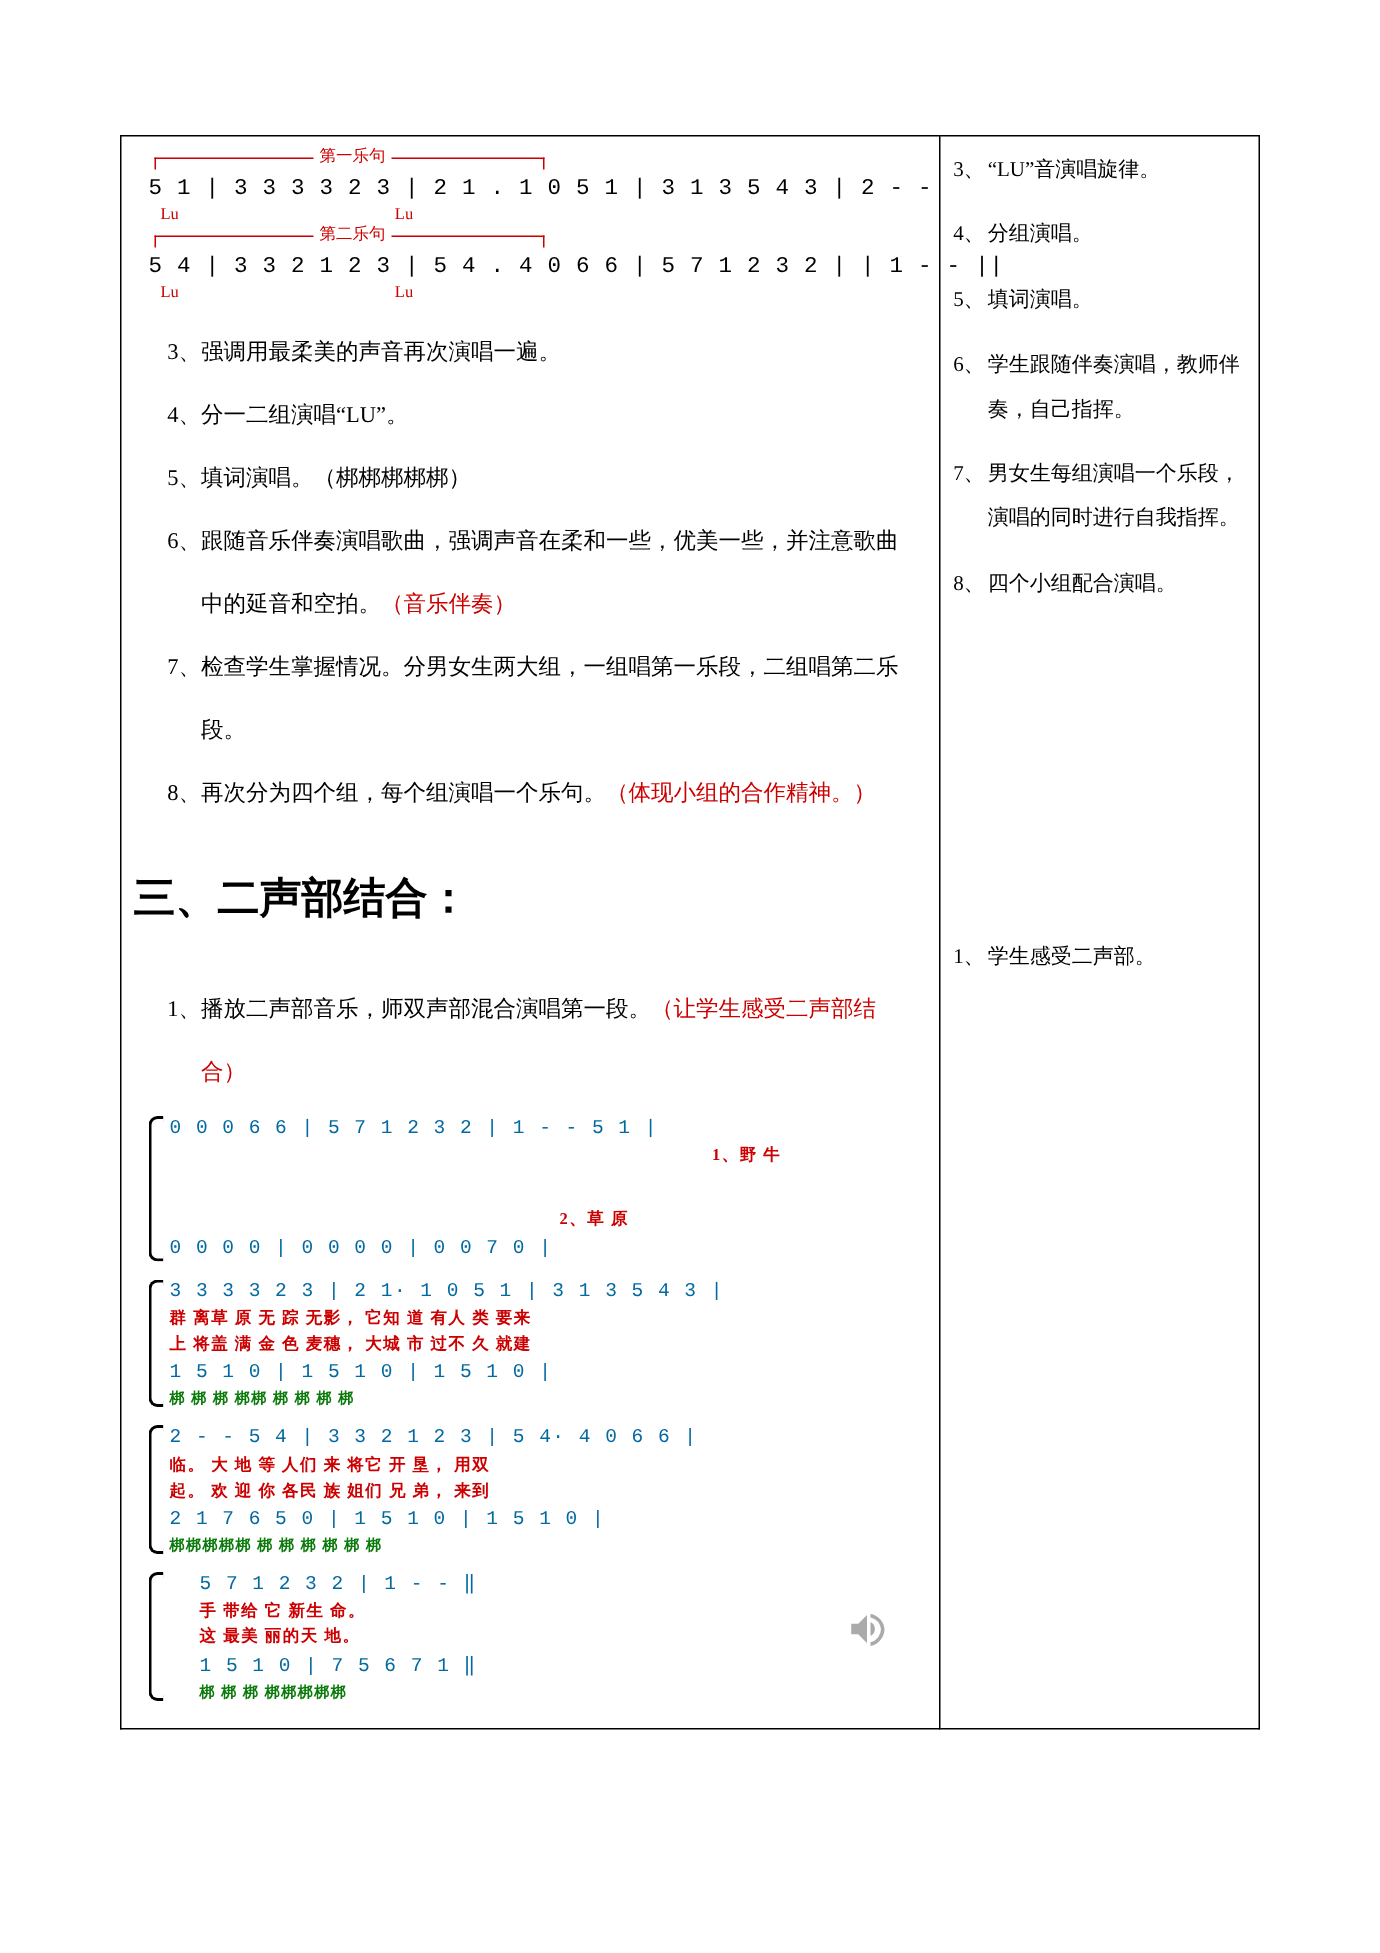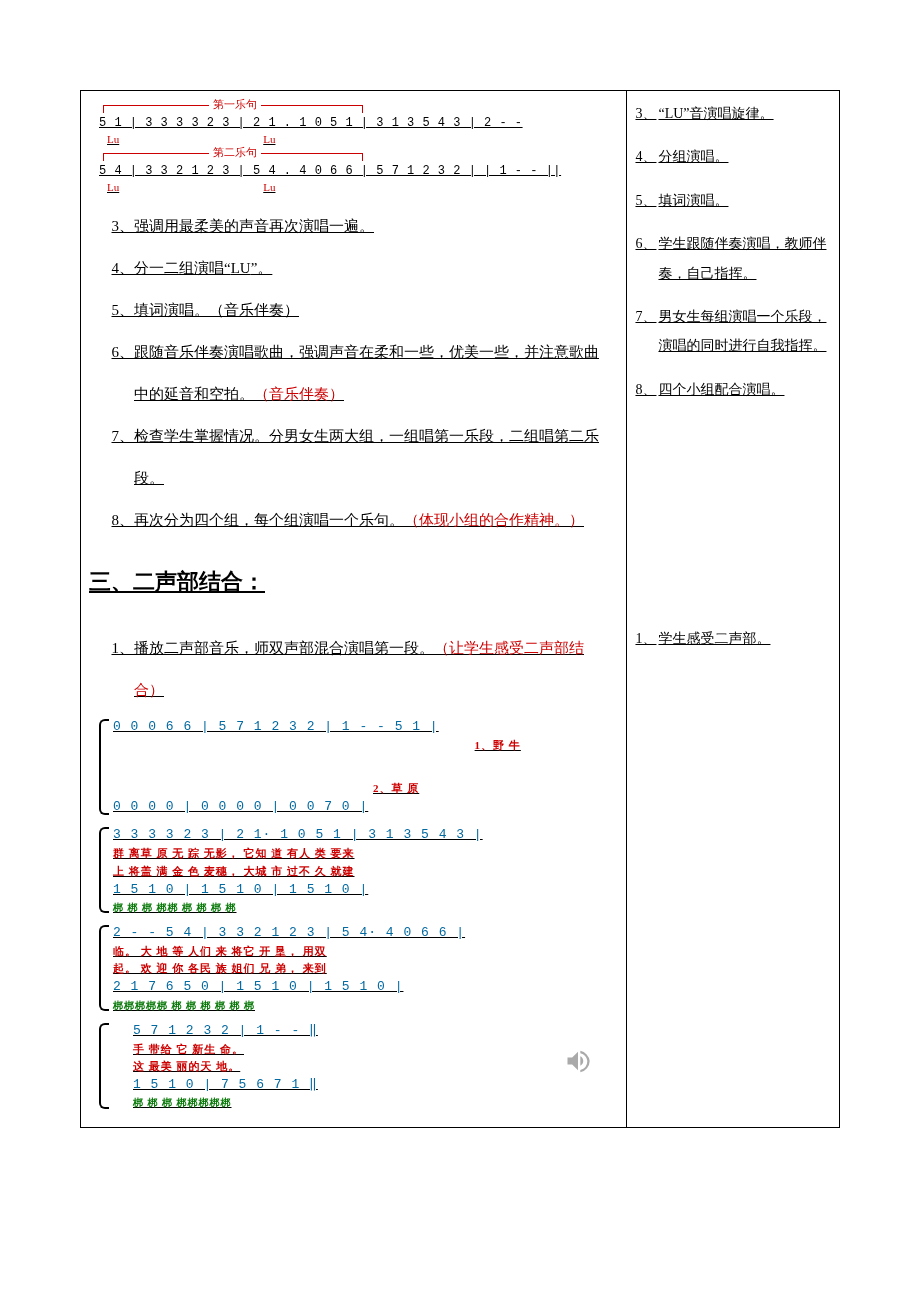--- a/index.html
+++ b/index.html
@@ -10,21 +10,20 @@
     margin: 0 auto;
     padding: 0;
   }
   .page {
     padding: 90px 80px 60px 80px;
   }
   .content-table {
     width: 100%;
     border-collapse: collapse;
     table-layout: fixed;
-    text-decoration: underline;
   }
   .content-table td {
     border: 1px solid #000;
     vertical-align: top;
     padding: 8px 4px 8px 8px;
   }
   .left-col { width: 72%; }
   .right-col { width: 28%; font-size: 14px; line-height: 2.1; }
   .right-col .num-item { display: flex; gap: 2px; }
   .right-col .num { flex-shrink: 0; }
@@ -47,35 +46,35 @@
     height: 8px;
     top: 6px;
   }
   .phrase-bracket .label {
     position: absolute;
     background: #fff;
     padding: 0 4px;
     font-size: 11px;
     top: -2px;
   }
-  .notation { color: #000; font-family: "Courier New", monospace; font-size: 12px; letter-spacing: 0.5px; white-space: nowrap; }
+  .notation { color: #000; font-family: "Courier New", monospace; font-size: 15px; letter-spacing: 0.5px; white-space: nowrap; }
   .lu { color: #c00; font-size: 11px; }
   .body-text {
     font-size: 15px;
     line-height: 2.8;
     padding: 0 12px 0 0;
   }
   .body-text .item {
     text-indent: -1.5em;
     padding-left: 3em;
   }
   .red { color: #c00; }
   .section-heading {
     font-family: "SimHei", "黑体", sans-serif;
-    font-size: 22px;
+    font-size: 28px;
     font-weight: bold;
     margin: 10px 0 14px 0;
   }
   .score {
     margin: 6px 0 0 10px;
     font-family: "SimSun", serif;
   }
   .score .system {
     position: relative;
     padding-left: 14px;
@@ -142,21 +141,21 @@
       <div class="bracket-line" style="left:4px; width:260px;"></div>
       <span class="label" style="left:110px;">第二乐句</span>
     </div>
     <div class="notation">5 4 | 3 3 2 1 2 3 | 5 4 . 4 0 6 6 | 5 7 1 2 3 2 | | 1 - - ||</div>
     <div class="lu"><span style="display:inline-block;width:8px;"></span><span>Lu</span><span style="display:inline-block;width:144px;"></span><span>Lu</span></div>
   </div>
 
   <div class="body-text">
     <div class="item"><span>3、</span><span>强调用最柔美的声音再次演唱一遍。</span></div>
     <div class="item"><span>4、</span><span>分一二组演唱“</span><span>LU</span><span>”。</span></div>
-    <div class="item"><span>5、</span><span>填词演唱。（音乐伴奏）</span></div>
+    <div class="item"><span>5、</span><span>填词演唱。（梆梆梆梆梆）</span></div>
     <div class="item"><span>6、</span><span>跟随音乐伴奏演唱歌曲，强调声音在柔和一些，优美一些，并注意歌曲中的延音和空拍。</span><span class="red">（音乐伴奏）</span></div>
     <div class="item"><span>7、</span><span>检查学生掌握情况。分男女生两大组，一组唱第一乐段，二组唱第二乐段。</span></div>
     <div class="item"><span>8、</span><span>再次分为四个组，每个组演唱一个乐句。</span><span class="red">（体现小组的合作精神。）</span></div>
 
     <div class="section-heading">三、二声部结合：</div>
 
     <div class="item"><span>1、</span><span>播放二声部音乐，师双声部混合演唱第一段。</span><span class="red">（让学生感受二声部结合）</span></div>
   </div>
 
   <div class="score">

